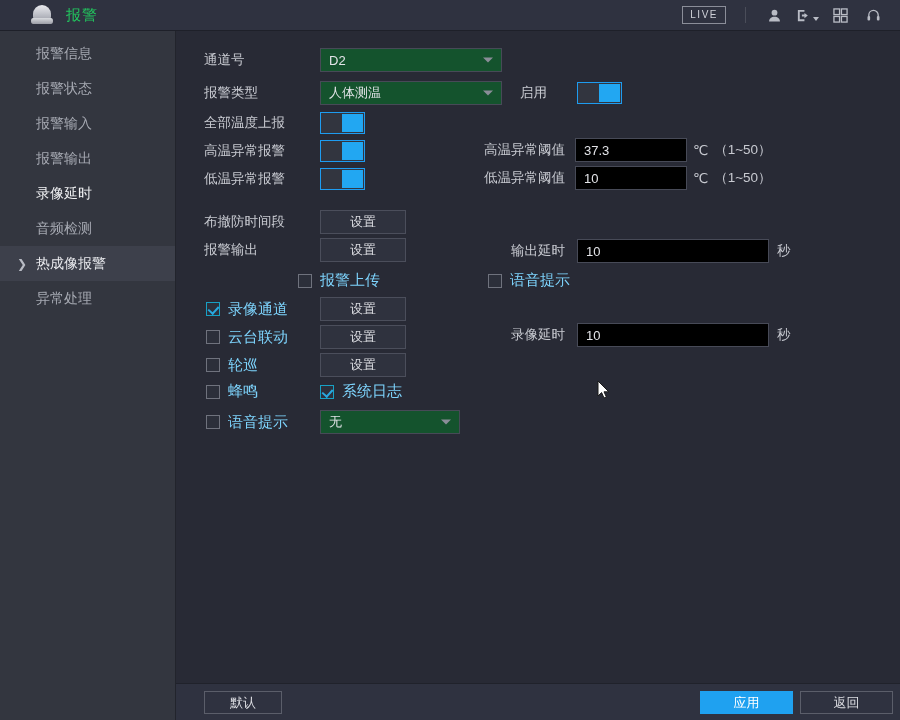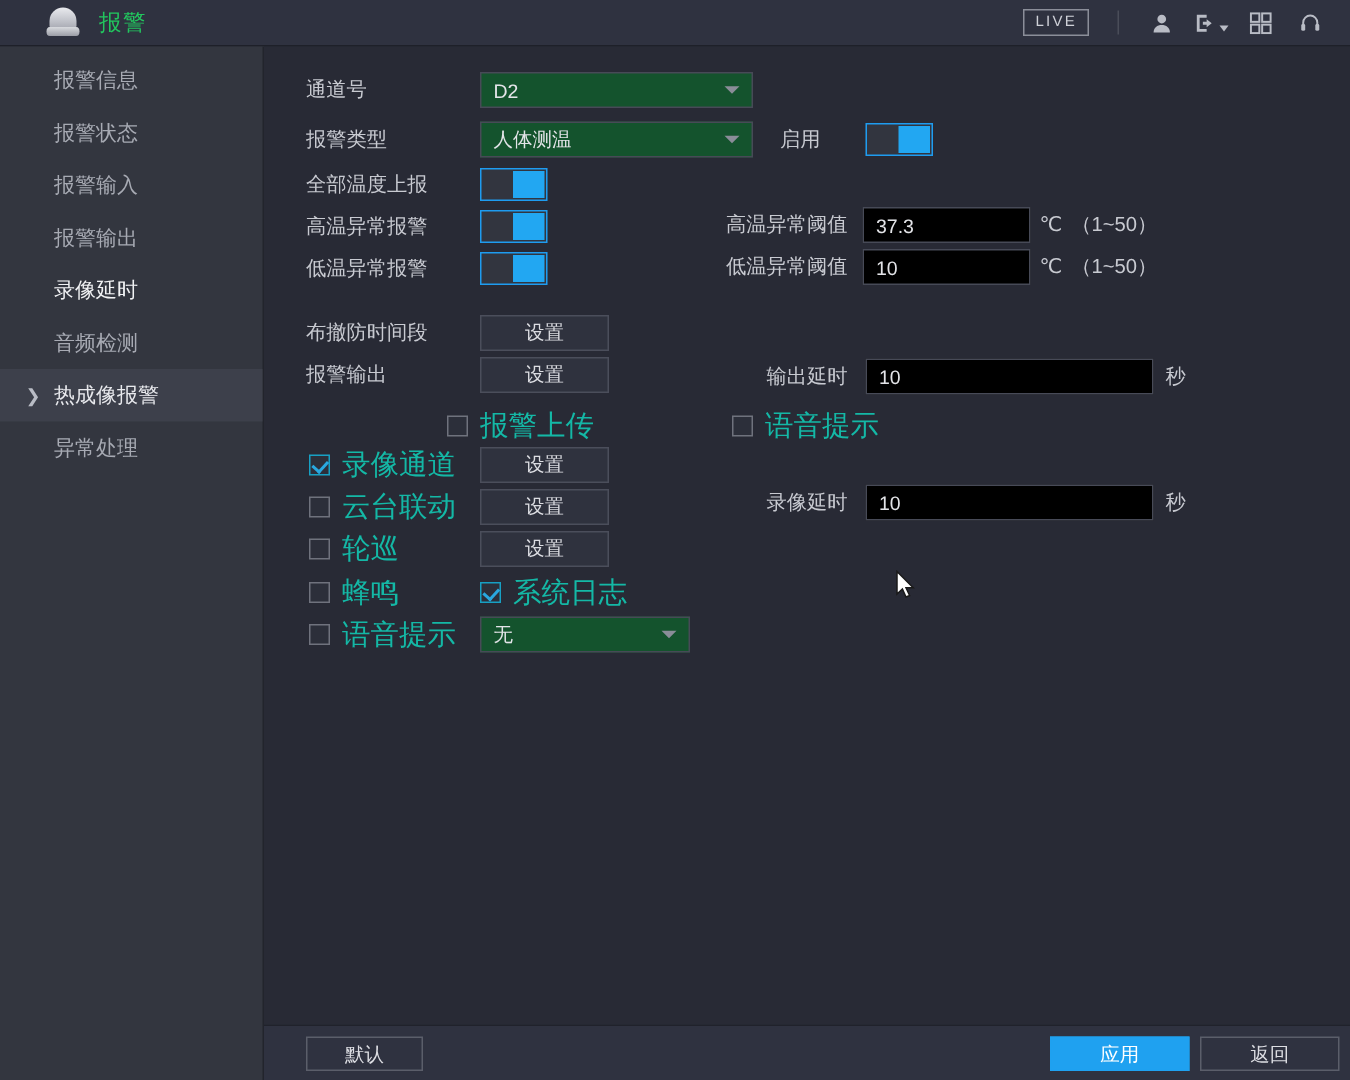--- a/index.html
+++ b/index.html
@@ -109,21 +109,21 @@
   .chk {
     width: 14px; height: 14px; border: 1px solid #6f727d;
     background: #2c2f3a; position: relative; flex: none;
   }
   .chk.on { border-color: #17a0c4; }
   .chk.on::after {
     content: ""; position: absolute; left: 3px; top: 1px;
     width: 5px; height: 8px; border: solid #29a8e0;
     border-width: 0 2px 2px 0; transform: rotate(42deg);
   }
-  .chk-lbl { color: #14b8a6; font-size: 19px; margin-left: 8px; white-space: nowrap; }
+  .chk-lbl { color: #7dd3fc; font-size: 15px; margin-left: 8px; white-space: nowrap; }
   .unit { color: #c8cad1; font-size: 13.5px; }
 
   
   .bottombar {
     position: absolute; left: 176px; top: 683px; width: 724px; height: 37px;
     background: #2f3240; border-top: 1px solid #20222b;
   }
   .bbtn {
     position: absolute; top: 7px; height: 23px; font-size: 13px;
     display: flex; align-items: center; justify-content: center; cursor: pointer;

